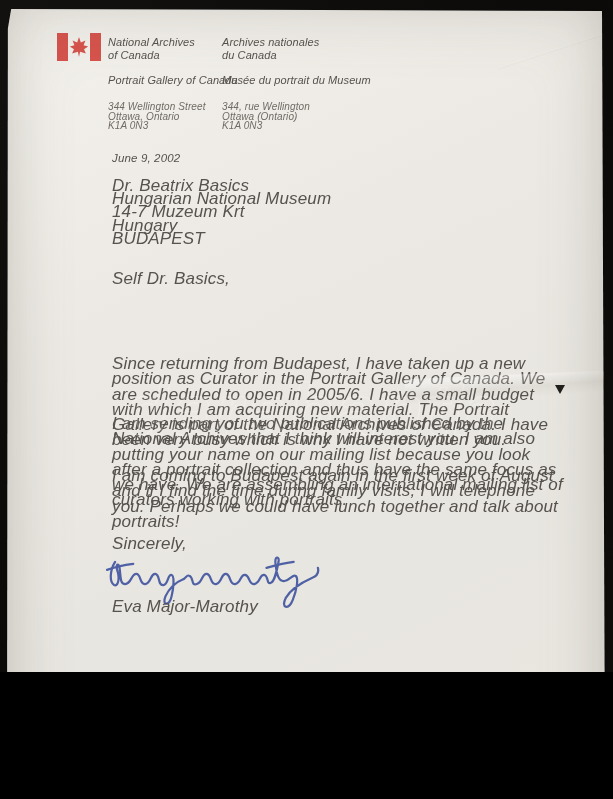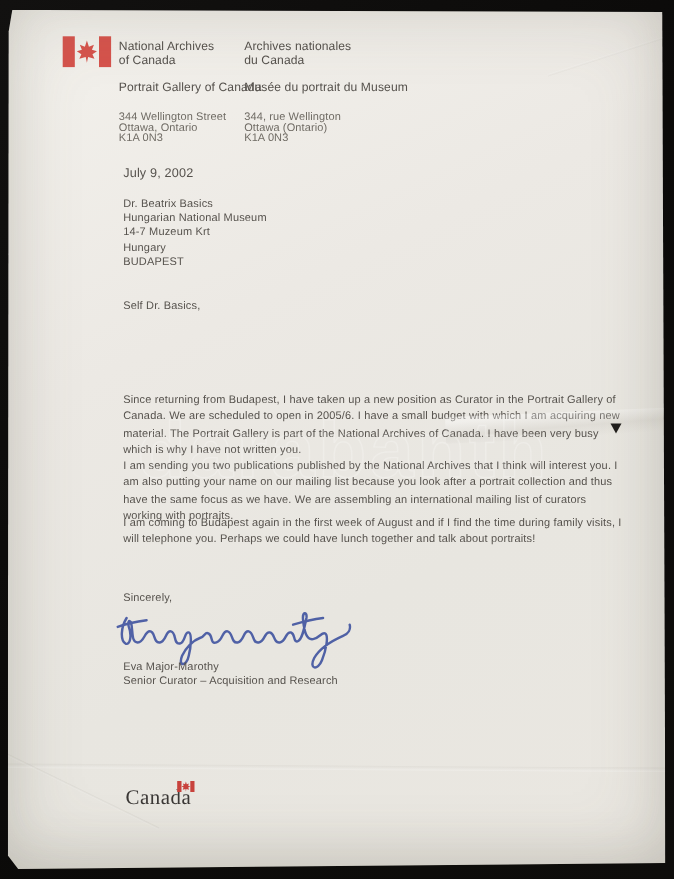--- a/index.html
+++ b/index.html
@@ -1,19 +1,20 @@
 <!DOCTYPE html>
 <html><head>
 <meta charset="utf-8">
 <style>
   html,body{margin:0;padding:0;background:#000;}
   .photo{
-    position:relative;width:613px;height:799px;overflow:hidden;
+    position:relative;width:613px;height:672px;overflow:hidden;
     background:linear-gradient(135deg,#121110 0%,#0b0a09 50%,#0e0d0b 100%);
     font-family:"Liberation Sans",sans-serif;
+    font-style:italic;
   }
   .paper{
     position:absolute;left:7px;top:9px;width:598px;height:781px;
     background:linear-gradient(155deg,#f3f1ec 0%,#ece9e4 35%,#e8e6e0 65%,#eae7e1 100%);
     clip-path:polygon(0.7% 0%,99.5% 0.25%,100% 99.3%,1.6% 100%,0% 98.4%,0.15% 2.5%);
   }
   .paper::after{
     content:"";position:absolute;inset:0;pointer-events:none;
     box-shadow:inset 0 0 70px rgba(95,88,76,0.20), inset 0 -18px 40px rgba(90,84,72,0.10);
   }
@@ -21,21 +22,21 @@
   .flag-logo{position:absolute;left:50px;top:24px;width:44px;height:28px;}
   .flag-bar{position:absolute;top:0;width:11px;height:28px;background:#d6534c;}
   .flag-bar.left{left:0}.flag-bar.right{right:0}
   .flag-leaf{position:absolute;left:11px;top:1px;width:22px;height:26px;}
   .lh-col{position:absolute;top:27px;font-size:11px;line-height:13px;color:#55514c;letter-spacing:.1px;}
   .lh-col.en{left:101px;}
   .lh-col.fr{left:215px;}
   .lh-division{margin-top:12px;}
   .lh-address{margin-top:15px;font-size:10px;line-height:9.5px;color:#6f6b64;}
   
-  .body-text{position:absolute;left:105px;width:455px;color:#56524d;font-size:10px;line-height:15.3px;letter-spacing:.15px;}
+  .body-text{position:absolute;left:105px;width:455px;color:#56524d;font-size:17px;line-height:15.3px;letter-spacing:.15px;}
   .date{top:142px;font-size:11.5px;}
   .recipient{top:170px;line-height:13.2px;}
   .salutation{top:262px;}
   .p1{top:290px;}
   .p2{top:347px;}
   .p3{top:407px;}
   .p4{top:437px;margin-top:22px;}
   .closing{top:527px;}
   .signer-name{top:590px;}
   .signer-title{top:603px;}
@@ -111,21 +112,21 @@
         <div>du Canada</div>
       </div>
       <div class="lh-division">Musée du portrait du Museum</div>
       <div class="lh-address">
         <div>344, rue Wellington</div>
         <div>Ottawa (Ontario)</div>
         <div>K1A 0N3</div>
       </div>
     </div>
 
-    <div class="body-text date">July 9, 2002</div>
+    <div class="body-text date">June 9, 2002</div>
 
     <div class="body-text recipient">
       <div>Dr. Beatrix Basics</div>
       <div>Hungarian National Museum</div>
       <div>14-7 Muzeum Krt</div>
       <div>Hungary</div>
       <div>BUDAPEST</div>
     </div>
 
     <div class="body-text salutation">Self Dr. Basics,</div>
@@ -136,21 +137,20 @@
 
     <svg class="signature" viewBox="0 0 220 60">
       <g fill="none" stroke="#3b4f9e" stroke-width="2.2" stroke-linecap="round" stroke-linejoin="round" opacity="0.88">
         <path d="M10 12 C5 20 4 32 9 35 C13 37 15 28 12 20 C11 16 12 13 14 16 C16 24 14 34 20 34 C26 34 26 24 31 24 C36 24 34 35 40 34 C46 33 45 23 50 24 C55 25 52 36 58 35 C63 34 62 24 66 25 C69 26 68 38 66 46 C64 56 56 56 60 46 C63 39 70 32 76 30 C82 28 80 24 84 26 C88 28 85 36 91 34 C97 32 96 23 101 24 C106 25 104 35 110 34 C116 33 115 23 120 24 C125 25 123 35 129 34 C135 33 134 24 139 25 C144 26 142 35 148 34 C154 33 153 24 158 25 C162 26 160 34 164 33 C168 32 170 22 172 12 C173 6 168 6 169 14 C170 24 172 32 178 31 C184 30 186 24 189 26 C192 28 190 40 186 50 C182 60 174 58 179 48 C184 39 196 32 205 28 C210 26 212 22 211 18"></path>
         <path d="M2 20 C10 17 20 15 28 14"></path>
         <path d="M160 18 C170 15 179 13 187 12"></path>
       </g>
     </svg>
 
     <div class="body-text signer-name">Eva Major-Marothy</div>
-    <div class="body-text signer-title">Senior Curator – Acquisition and Research</div>
 
     <div class="wordmark">
       <span>Canada</span>
       <svg class="mini-flag" viewBox="0 0 32 20">
         <rect x="0" y="0" width="8" height="20" fill="#c8423c"></rect>
         <rect x="24" y="0" width="8" height="20" fill="#c8423c"></rect>
         <polygon fill="#c8423c" points="16,1 17.6,6 21.5,4.5 20,8.5 24,9.5 20.2,12 21.8,16 16.9,14.5 16,19 15.1,14.5 10.2,16 11.8,12 8,9.5 12,8.5 10.5,4.5 14.4,6"></polygon>
       </svg>
     </div>
 

